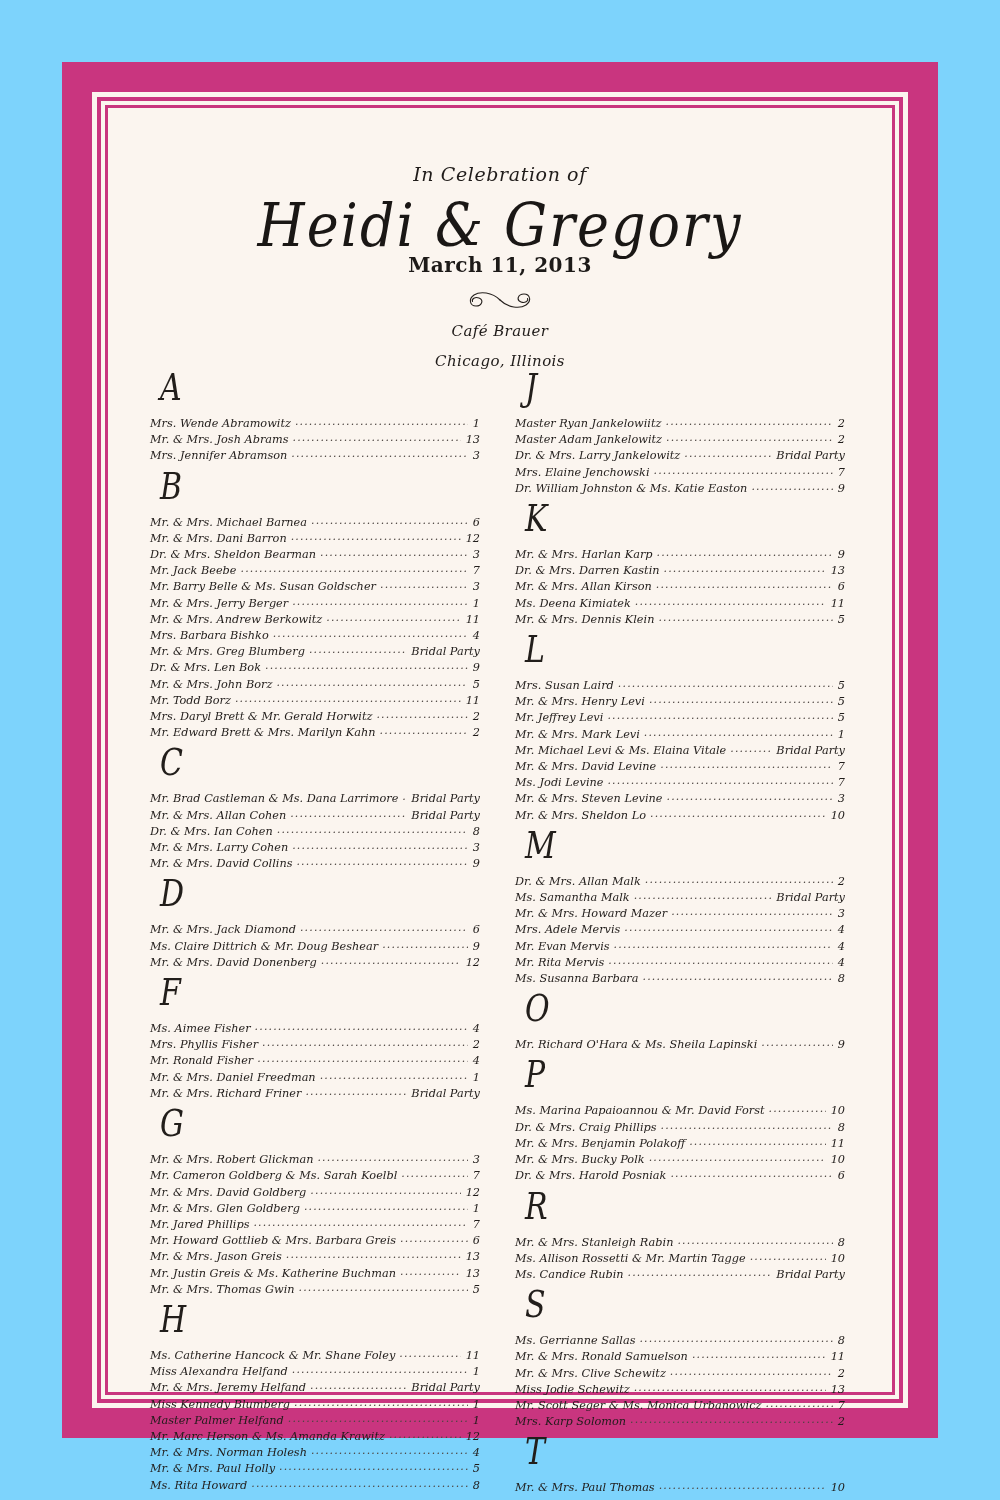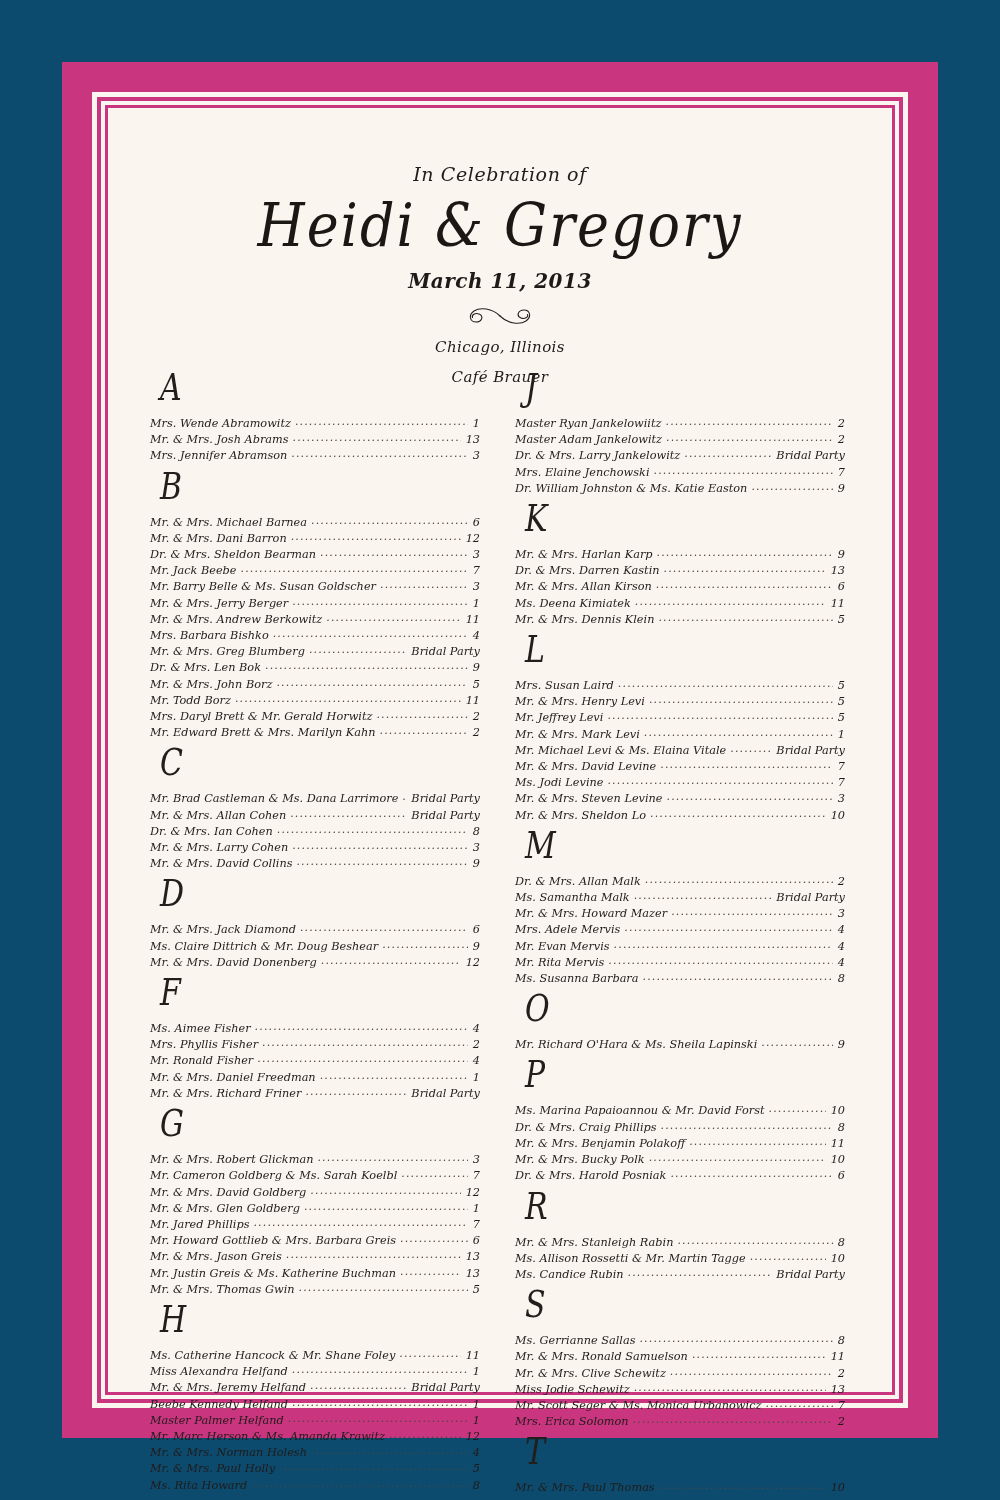--- a/index.html
+++ b/index.html
@@ -13,21 +13,21 @@
     font-family: "DejaVu Serif", serif;
     overflow: hidden;
   }
 
   
   #poster {
     position: absolute;
     left: 0; top: 0;
     width: 1000px;
     height: 1500px;
-    background: #0c4a6e;
+    background: #7dd3fc;
   }
   #band-outer {
     position: absolute;
     left: 62px; top: 62px;
     width: 876px;  
     height: 1376px;
     background: #c9357f;
   }
   #band-gap1 {
     position: absolute;
@@ -87,25 +87,24 @@
     font-weight: 400;
     letter-spacing: 2px;
     margin-top: 6px;
     line-height: 1.15;
     color: #1a1715;
     transform: scaleY(1.12);
     transform-origin: center top;
   }
   .date {
     font-family: "DejaVu Serif", serif;
-    font-style: italic;
     font-weight: bold;
     font-size: 20px;
     letter-spacing: 0.5px;
-    margin-top: 16px;
+    margin-top: 0;
     color: #1d1a18;
   }
   #flourish {
     margin-top: 10px;
     height: 26px;
     line-height: 0;
   }
   .venue {
     font-family: "DejaVu Serif", serif;
     font-style: italic;
@@ -204,22 +203,22 @@
       <div class="couple">Heidi &amp; Gregory</div>
       <div class="date">March 11, 2013</div>
       <div id="flourish">
         <svg width="96" height="26" viewBox="0 0 96 26" xmlns="http://www.w3.org/2000/svg">
           <g fill="none" stroke="#26211e" stroke-width="1.1" stroke-linecap="round">
             <path d="M48 13 C 40 5, 28 4, 22 8 C 16 12, 18 19, 24 19 C 30 19, 32 13, 27 11 C 23 9.5, 19.5 12, 20.5 14.5"></path>
             <path d="M48 13 C 56 21, 68 22, 74 18 C 80 14, 78 7, 72 7 C 66 7, 64 13, 69 15 C 73 16.5, 76.5 14, 75.5 11.5"></path>
           </g>
         </svg>
       </div>
+      <div class="venue">Café Brauer</div>
       <div class="venue">Chicago, Illinois</div>
-      <div class="venue">Café Brauer</div>
     </div>
 
     <div id="columns">
       <div class="column" id="col-left">
           <div class="letter-group">
             <div class="group-letter">A</div>
             <div class="entry">
               <span class="nm">Mrs. Wende Abramowitz</span>
               <span class="dots"></span>
               <span class="tb">1</span>
@@ -441,21 +440,21 @@
               <span class="nm">Miss Alexandra Helfand</span>
               <span class="dots"></span>
               <span class="tb">1</span>
             </div>
             <div class="entry">
               <span class="nm">Mr. &amp; Mrs. Jeremy Helfand</span>
               <span class="dots"></span>
               <span class="tb">Bridal Party</span>
             </div>
             <div class="entry">
-              <span class="nm">Beebe Kennedy Helfand</span>
+              <span class="nm">Miss Kennedy Blumberg</span>
               <span class="dots"></span>
               <span class="tb">1</span>
             </div>
             <div class="entry">
               <span class="nm">Master Palmer Helfand</span>
               <span class="dots"></span>
               <span class="tb">1</span>
             </div>
             <div class="entry">
               <span class="nm">Mr. Marc Herson &amp; Ms. Amanda Krawitz</span>
@@ -700,21 +699,21 @@
               <span class="nm">Miss Jodie Schewitz</span>
               <span class="dots"></span>
               <span class="tb">13</span>
             </div>
             <div class="entry">
               <span class="nm">Mr. Scott Seger &amp; Ms. Monica Urbanowicz</span>
               <span class="dots"></span>
               <span class="tb">7</span>
             </div>
             <div class="entry">
-              <span class="nm">Mrs. Erica Solomon</span>
+              <span class="nm">Mrs. Karp Solomon</span>
               <span class="dots"></span>
               <span class="tb">2</span>
             </div>
           </div>
           <div class="letter-group">
             <div class="group-letter">T</div>
             <div class="entry">
               <span class="nm">Mr. &amp; Mrs. Paul Thomas</span>
               <span class="dots"></span>
               <span class="tb">10</span>

